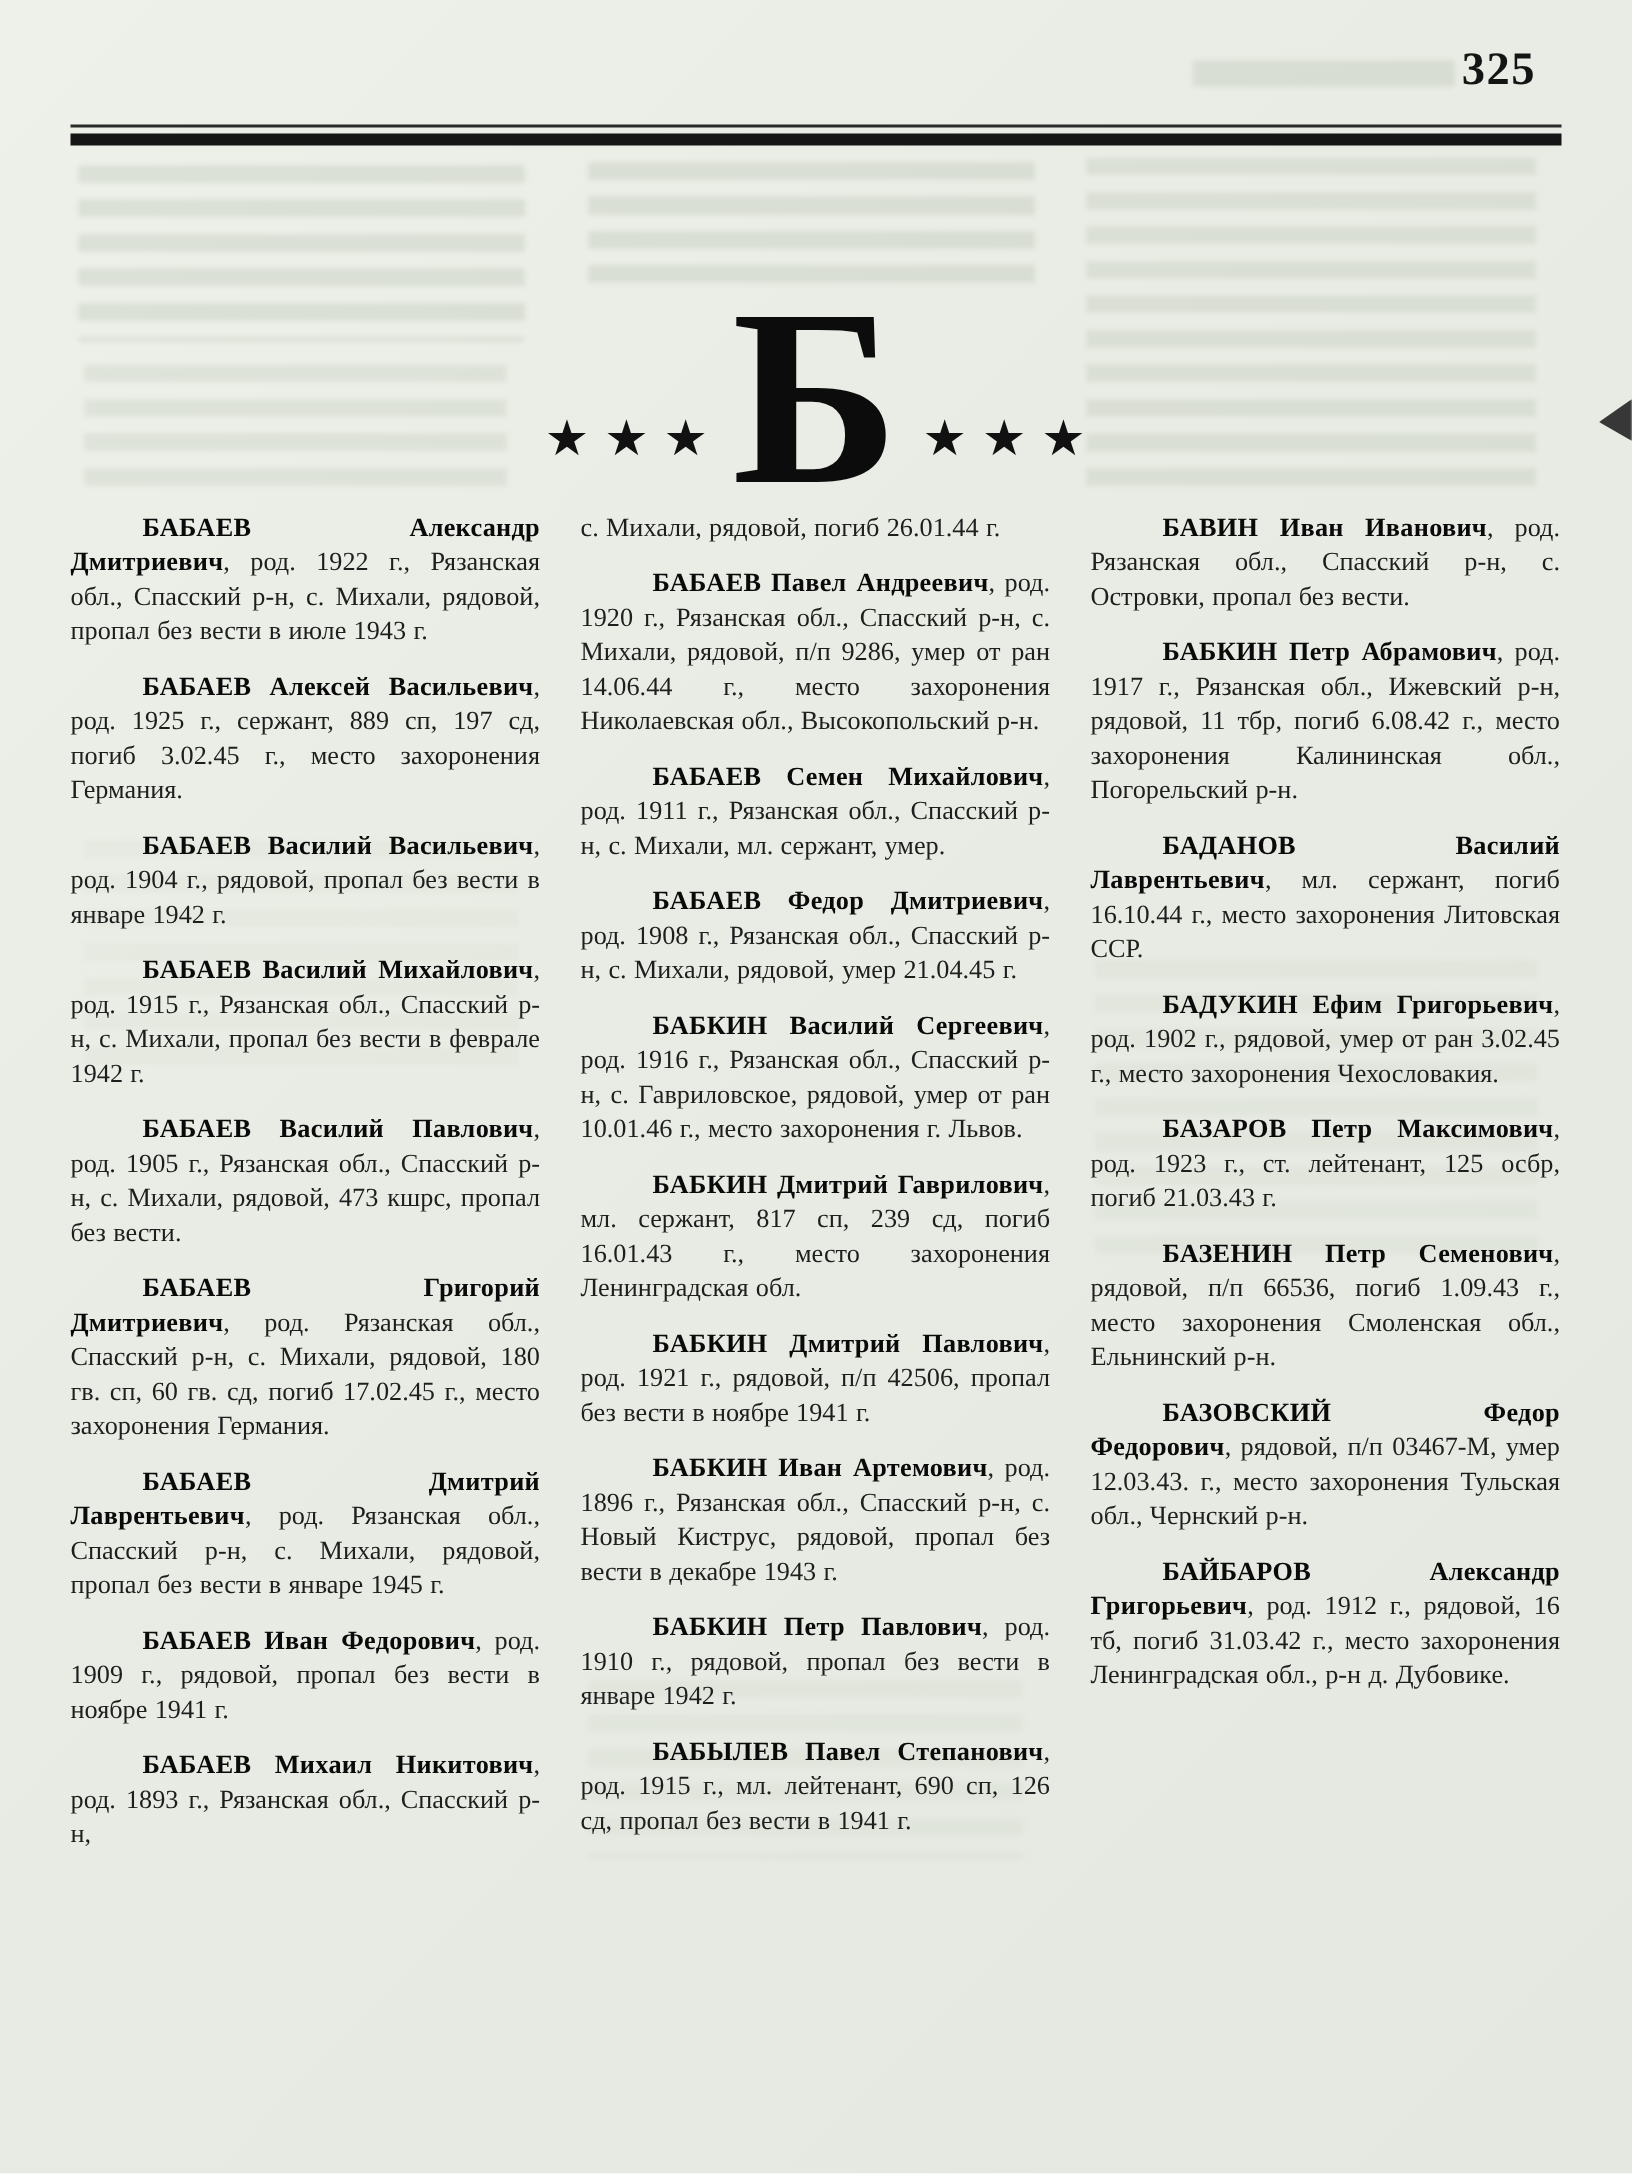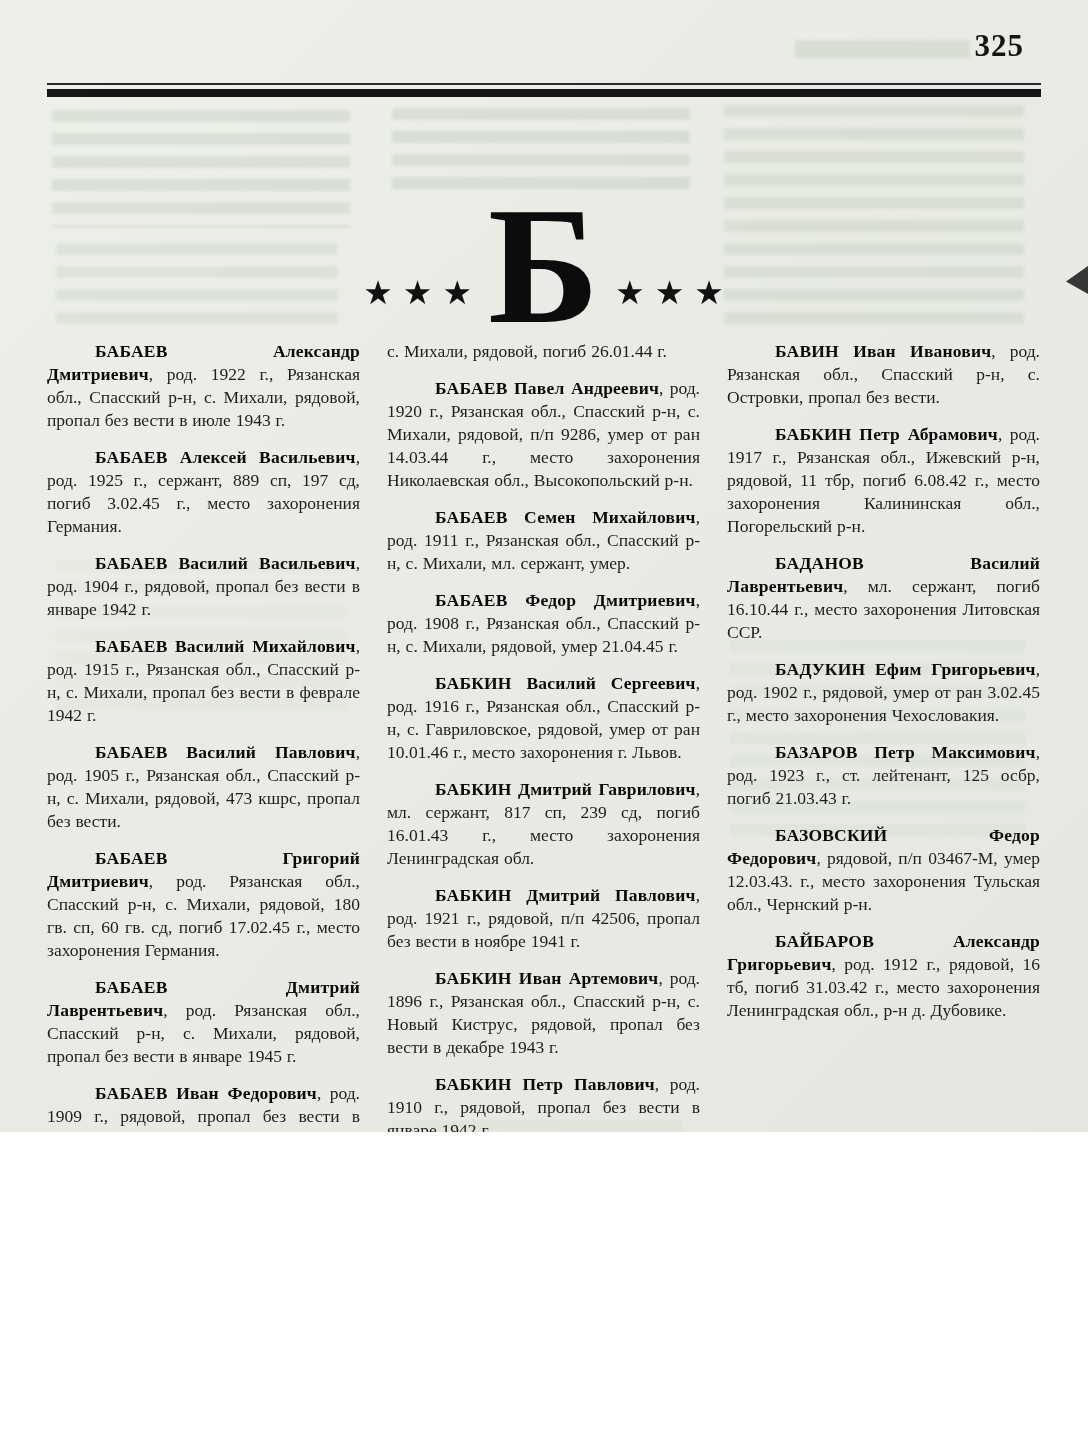--- a/index.html
+++ b/index.html
@@ -1,19 +1,19 @@
 <!DOCTYPE html>
 <html lang="ru"><head>
 <meta charset="utf-8">
 <style>
   html,body { margin:0; padding:0; }
   body { width:1088px; height:1449px; overflow:hidden;
          font-family:"Liberation Serif","DejaVu Serif",serif; }
 
-  .page { position:relative; width:1088px; height:1132px;
+  .page { position:relative; width:1088px; height:1449px;
           background:linear-gradient(135deg,#eef1ea 0%,#e9ece4 40%,#e4e8e0 100%);
           overflow:hidden; }
 
   
   .ghost { position:absolute; z-index:0; border-radius:2px;
            filter:blur(1.6px);
            background:repeating-linear-gradient(to bottom,
              rgba(125,140,122,.55) 0px 12px, transparent 12px 23px); }
   .ghost-strip { background:rgba(125,140,122,.55); }
 
@@ -95,38 +95,40 @@
           <span class="letter">Б</span>
           <span class="star-group">
             <span>★</span>
             <span>★</span>
             <span>★</span>
           </span>
         </div>
       </div>
       <div class="col-body">
           <p class="entry"><span>с. Михали, рядовой, погиб 26.01.44 г.</span></p>
-          <p class="entry"><b>БАБАЕВ Павел Андреевич</b><span>, род. 1920 г., Рязанская обл., Спасский р-н, с. Михали, рядовой, п/п 9286, умер от ран 14.03.44 г., место захоронения Николаевская обл., Высокопольский р-н.</span></p>
+          <p class="entry"><b>БАБАЕВ Павел Андреевич</b><span>, род. 1920 г., Рязанская обл., Спасский р-н, с. Михали, рядовой, п/п 9286, умер от ран 14.06.44 г., место захоронения Николаевская обл., Высокопольский р-н.</span></p>
           <p class="entry"><b>БАБАЕВ Семен Михайлович</b><span>, род. 1911 г., Рязанская обл., Спасский р-н, с. Михали, мл. сержант, умер.</span></p>
           <p class="entry"><b>БАБАЕВ Федор Дмитриевич</b><span>, род. 1908 г., Рязанская обл., Спасский р-н, с. Михали, рядовой, умер 21.04.45 г.</span></p>
           <p class="entry"><b>БАБКИН Василий Сергеевич</b><span>, род. 1916 г., Рязанская обл., Спасский р-н, с. Гавриловское, рядовой, умер от ран 10.01.46 г., место захоронения г. Львов.</span></p>
           <p class="entry"><b>БАБКИН Дмитрий Гаврилович</b><span>, мл. сержант, 817 сп, 239 сд, погиб 16.01.43 г., место захоронения Ленинградская обл.</span></p>
           <p class="entry"><b>БАБКИН Дмитрий Павлович</b><span>, род. 1921 г., рядовой, п/п 42506, пропал без вести в ноябре 1941 г.</span></p>
           <p class="entry"><b>БАБКИН Иван Артемович</b><span>, род. 1896 г., Рязанская обл., Спасский р-н, с. Новый Киструс, рядовой, пропал без вести в декабре 1943 г.</span></p>
           <p class="entry"><b>БАБКИН Петр Павлович</b><span>, род. 1910 г., рядовой, пропал без вести в январе 1942 г.</span></p>
+          <p class="entry"><b>БАБЫЛЕВ Павел Степанович</b><span>, род. 1915 г., мл. лейтенант, 690 сп, 126 сд, пропал без вести в 1941 г.</span></p>
         </div>
     </div>
 
     <div class="col">
       <div class="col-head"></div>
       <div class="col-body">
           <p class="entry"><b>БАВИН Иван Иванович</b><span>, род. Рязанская обл., Спасский р-н, с. Островки, пропал без вести.</span></p>
           <p class="entry"><b>БАБКИН Петр Абрамович</b><span>, род. 1917 г., Рязанская обл., Ижевский р-н, рядовой, 11 тбр, погиб 6.08.42 г., место захоронения Калининская обл., Погорельский р-н.</span></p>
           <p class="entry"><b>БАДАНОВ Василий Лаврентьевич</b><span>, мл. сержант, погиб 16.10.44 г., место захоронения Литовская ССР.</span></p>
           <p class="entry"><b>БАДУКИН Ефим Григорьевич</b><span>, род. 1902 г., рядовой, умер от ран 3.02.45 г., место захоронения Чехословакия.</span></p>
           <p class="entry"><b>БАЗАРОВ Петр Максимович</b><span>, род. 1923 г., ст. лейтенант, 125 осбр, погиб 21.03.43 г.</span></p>
+          <p class="entry"><b>БАЗЕНИН Петр Семенович</b><span>, рядовой, п/п 66536, погиб 1.09.43 г., место захоронения Смоленская обл., Ельнинский р-н.</span></p>
           <p class="entry"><b>БАЗОВСКИЙ Федор Федорович</b><span>, рядовой, п/п 03467-М, умер 12.03.43. г., место захоронения Тульская обл., Чернский р-н.</span></p>
           <p class="entry"><b>БАЙБАРОВ Александр Григорьевич</b><span>, род. 1912 г., рядовой, 16 тб, погиб 31.03.42 г., место захоронения Ленинградская обл., р-н д. Дубовике.</span></p>
         </div>
     </div>
 
   </div>
 </div>
 
 </body></html>

